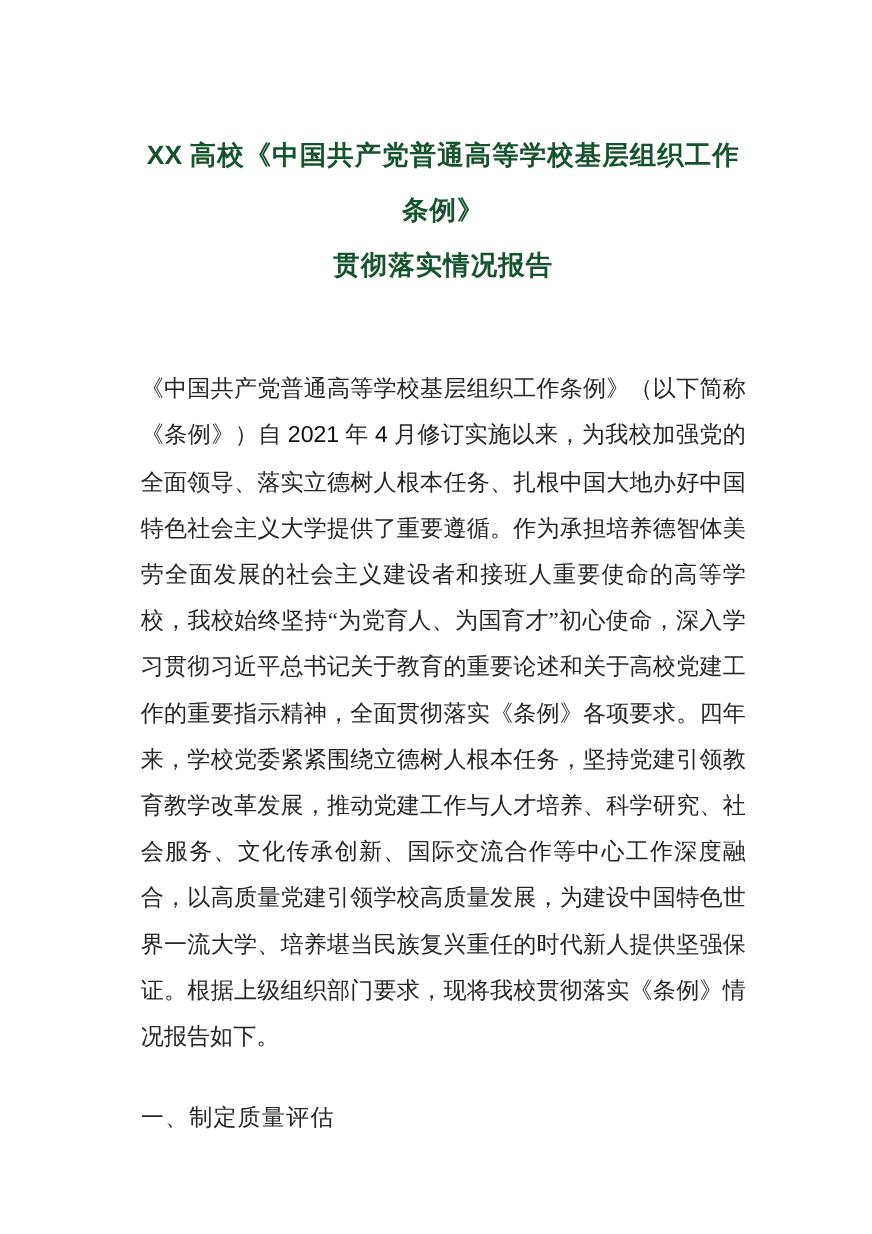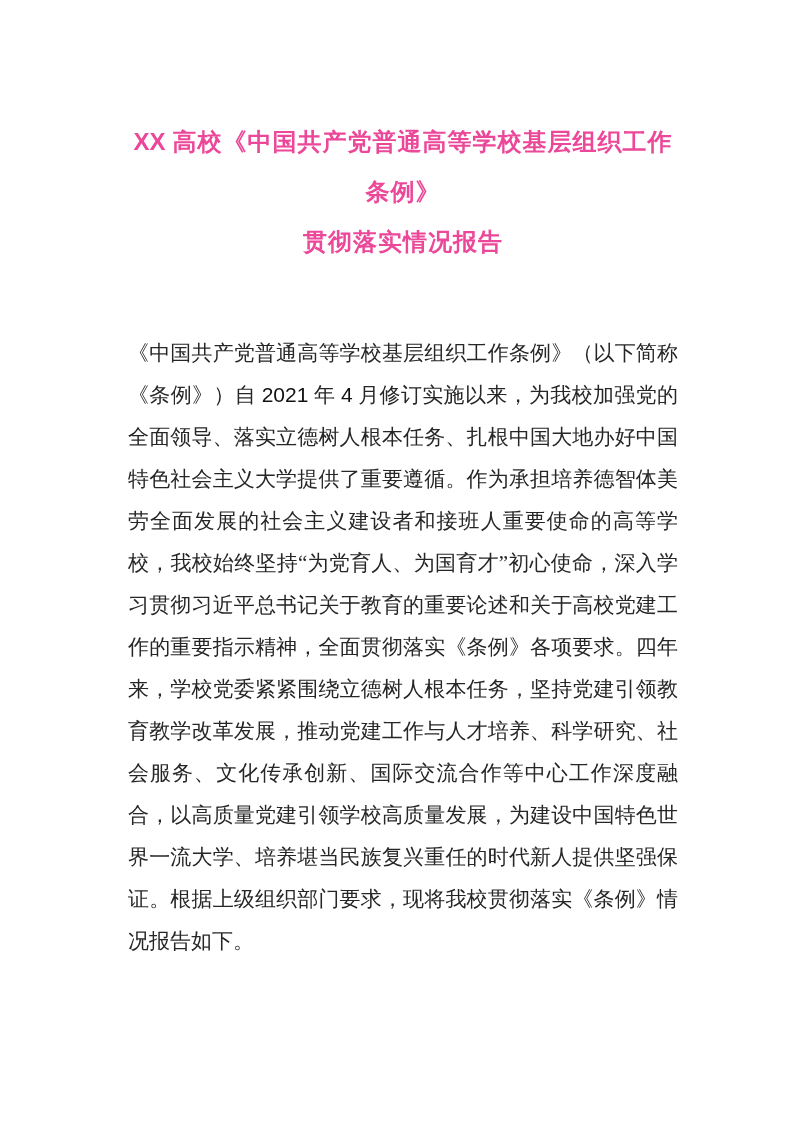--- a/index.html
+++ b/index.html
@@ -16,21 +16,21 @@
     box-sizing: border-box;
     padding: 117px 115px 0 128px;
     font-family: "Liberation Serif", "DejaVu Serif", serif;
     color: #1f1f1f;
   }
   .doc-title {
     text-align: center;
     font-size: 24px;
     line-height: 50px;
     font-weight: 700;
-    color: #ec4899;
+    color: #14532d;
     letter-spacing: 1px;
   }
   .doc-title .latin {
     font-family: "Liberation Sans", "DejaVu Sans", sans-serif;
     font-weight: 700;
     letter-spacing: 0;
   }
   .body-paragraph {
     margin-top: 65px;
     font-size: 21px;
@@ -58,13 +58,14 @@
 <div class="page">
   <div class="doc-title">
     <div>
       <span class="latin">XX</span><span> 高校《中国共产党普通高等学校基层组织工作条例》</span>
     </div>
     <div>贯彻落实情况报告</div>
   </div>
 
   <div class="body-paragraph"><span class="cjk">《中国共产党普通高等学校基层组织工作条例》（以下简称《条例》）自 </span><span class="latin">2021</span><span class="cjk"> 年 </span><span class="latin">4</span><span class="cjk"> 月修订实施以来，为我校加强党的全面领导、落实立德树人根本任务、扎根中国大地办好中国特色社会主义大学提供了重要遵循。作为承担培养德智体美劳全面发展的社会主义建设者和接班人重要使命的高等学校，我校始终坚持“为党育人、为国育才”初心使命，深入学习贯彻习近平总书记关于教育的重要论述和关于高校党建工作的重要指示精神，全面贯彻落实《条例》各项要求。四年来，学校党委紧紧围绕立德树人根本任务，坚持党建引领教育教学改革发展，推动党建工作与人才培养、科学研究、社会服务、文化传承创新、国际交流合作等中心工作深度融合，以高质量党建引领学校高质量发展，为建设中国特色世界一流大学、培养堪当民族复兴重任的时代新人提供坚强保证。根据上级组织部门要求，现将我校贯彻落实《条例》情况报告如下。</span></div>
 
+  <div class="section-heading">一、制定质量评估</div>
 </div>
 
 </body></html>

